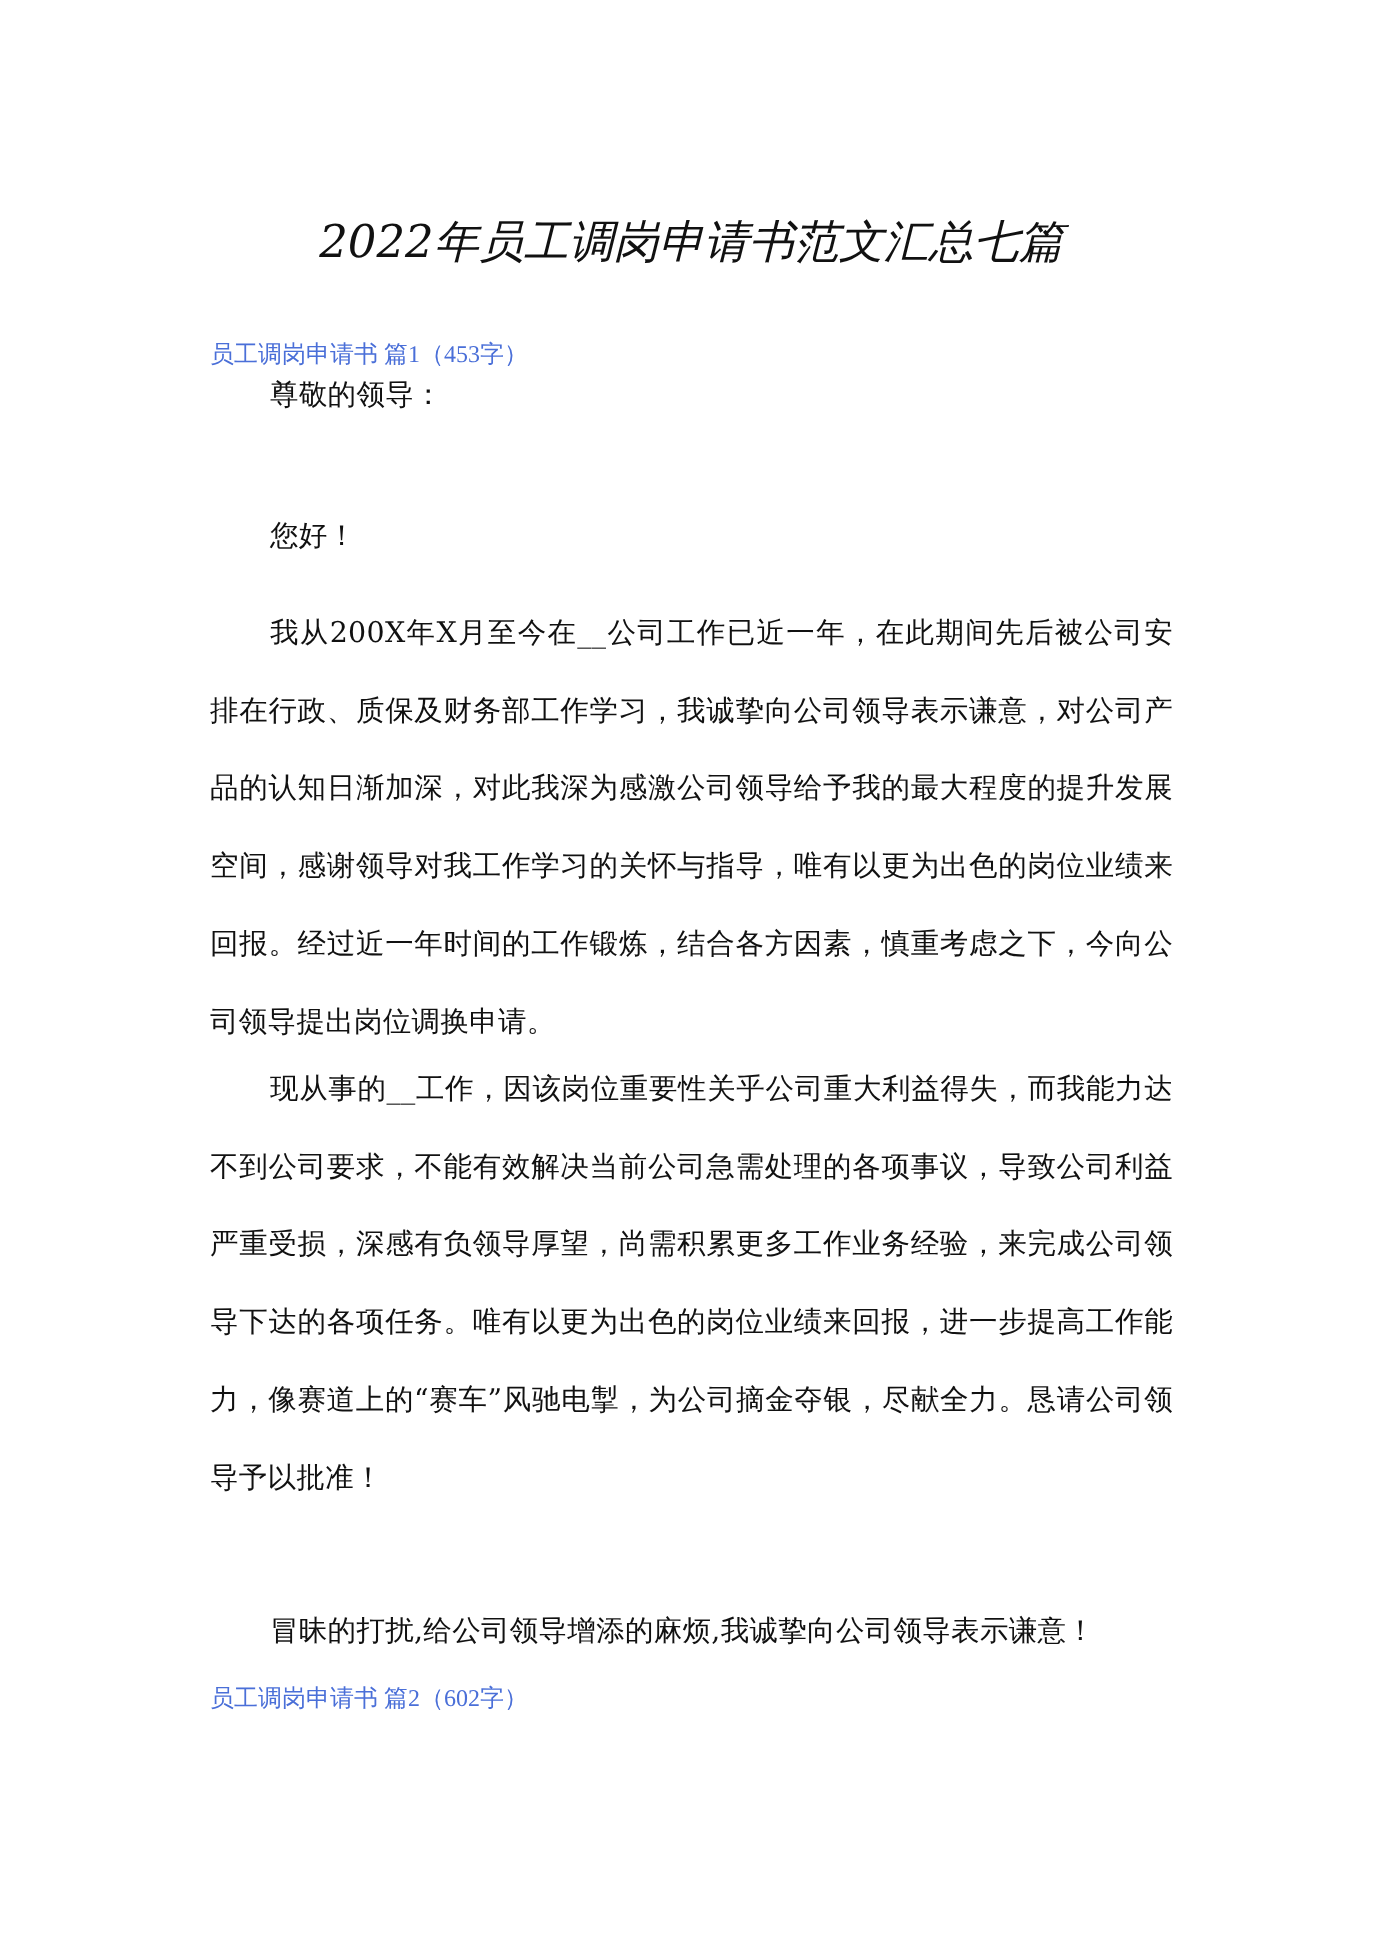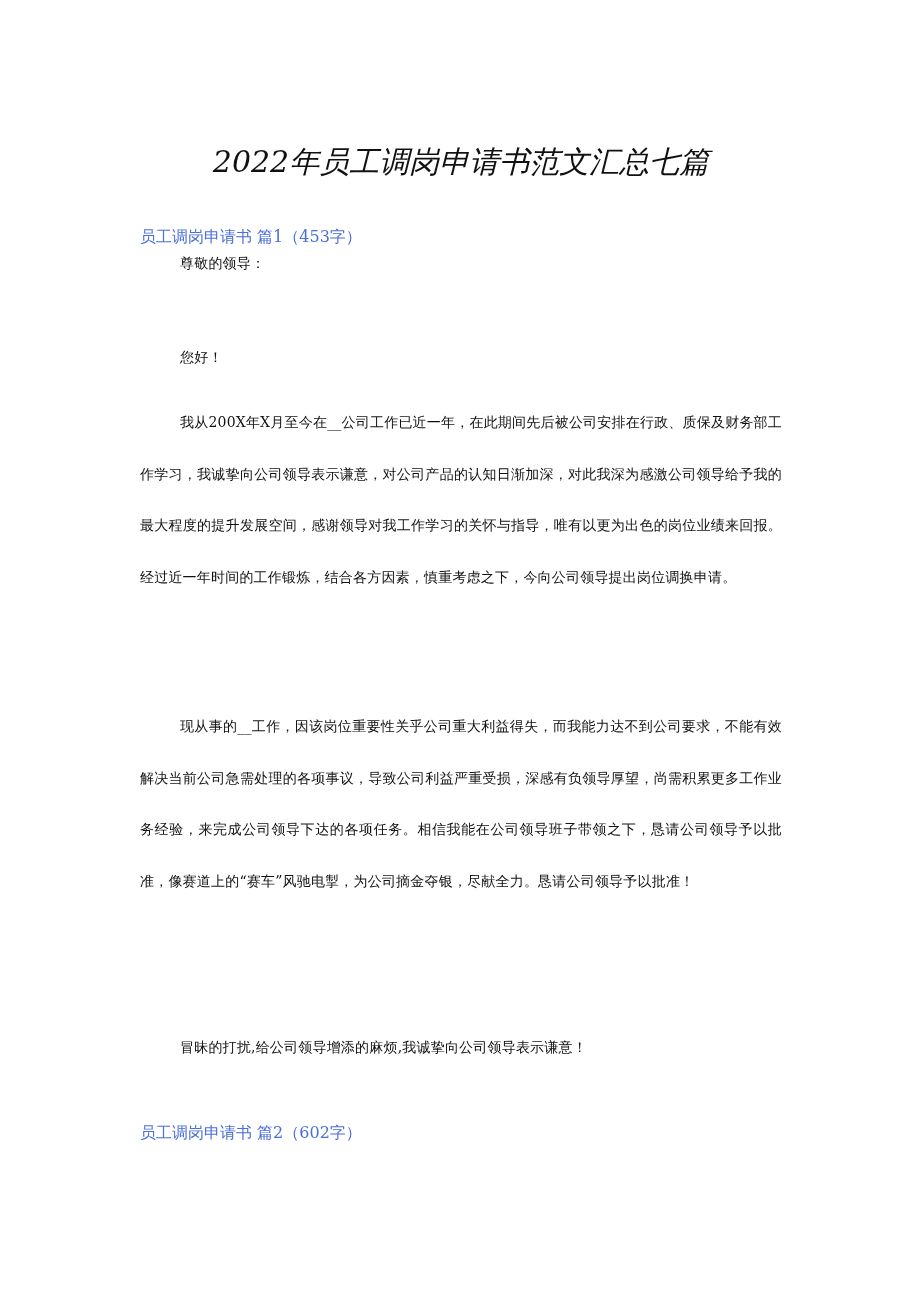--- a/index.html
+++ b/index.html
@@ -2,32 +2,32 @@
 <html><head>
 <meta charset="utf-8">
 <style>
   html, body { margin: 0; padding: 0; background: #ffffff; }
   body { width: 920px; height: 1302px; position: relative; overflow: hidden;
          font-family: "DejaVu Serif", "Liberation Serif", serif; color: #111; }
   .page { position: absolute; left: 140px; top: 0; width: 642px; }
   .title { position: absolute; left: 0; width: 642px; top: 142px; text-align: center;
            font-size: 30px; line-height: 40px; color: #111; letter-spacing: 0px; font-style: italic; }
   .section-head { position: absolute; left: 0; font-size: 16px; line-height: 22px;
-                  color: #4a6fd8; cursor: pointer; }
-  .para { position: absolute; left: 0; width: 642px; font-size: 14px; line-height: 51.7px;
+                  color: #4a6fd8; cursor: pointer; font-family: Liberation Serif, serif; }
+  .para { position: absolute; left: 0; width: 642px; font-size: 19px; line-height: 51.7px;
           text-indent: 40px; margin: 0; text-align: justify; letter-spacing: 0.2px; }
 </style>
 </head>
 <body>
 
 <div class="page">
   <div class="title">2022年员工调岗申请书范文汇总七篇</div>
 
   <div class="section-head" style="top:226px;">员工调岗申请书 篇1（453字）</div>
 
   <p class="para" style="top:238px;">尊敬的领导：</p>
   <p class="para" style="top:332px;">您好！</p>
   <p class="para" style="top:397px;">我从200X年X月至今在__公司工作已近一年，在此期间先后被公司安排在行政、质保及财务部工作学习，我诚挚向公司领导表示谦意，对公司产品的认知日渐加深，对此我深为感激公司领导给予我的最大程度的提升发展空间，感谢领导对我工作学习的关怀与指导，唯有以更为出色的岗位业绩来回报。经过近一年时间的工作锻炼，结合各方因素，慎重考虑之下，今向公司领导提出岗位调换申请。</p>
-  <p class="para" style="top:701px;">现从事的__工作，因该岗位重要性关乎公司重大利益得失，而我能力达不到公司要求，不能有效解决当前公司急需处理的各项事议，导致公司利益严重受损，深感有负领导厚望，尚需积累更多工作业务经验，来完成公司领导下达的各项任务。相信我能在公司领导班子带领之下，恳请公司领导予以批准，像赛道上的“赛车”风驰电掣，为公司摘金夺银，尽献全力。恳请公司领导予以批准！</p>
-  <p class="para" style="top:1022px;">冒昧的打扰,给公司领导增添的麻烦,我诚挚向公司领导表示谦意！</p>
+  <p class="para" style="top:701px;">现从事的__工作，因该岗位重要性关乎公司重大利益得失，而我能力达不到公司要求，不能有效解决当前公司急需处理的各项事议，导致公司利益严重受损，深感有负领导厚望，尚需积累更多工作业务经验，来完成公司领导下达的各项任务。唯有以更为出色的岗位业绩来回报，进一步提高工作能力，像赛道上的“赛车”风驰电掣，为公司摘金夺银，尽献全力。恳请公司领导予以批准！</p>
+  <p class="para" style="top:1062px;">冒昧的打扰,给公司领导增添的麻烦,我诚挚向公司领导表示谦意！</p>
 
   <div class="section-head" style="top:1122px;text-align:center;">员工调岗申请书 篇2（602字）</div>
 </div>
 
 </body></html>

